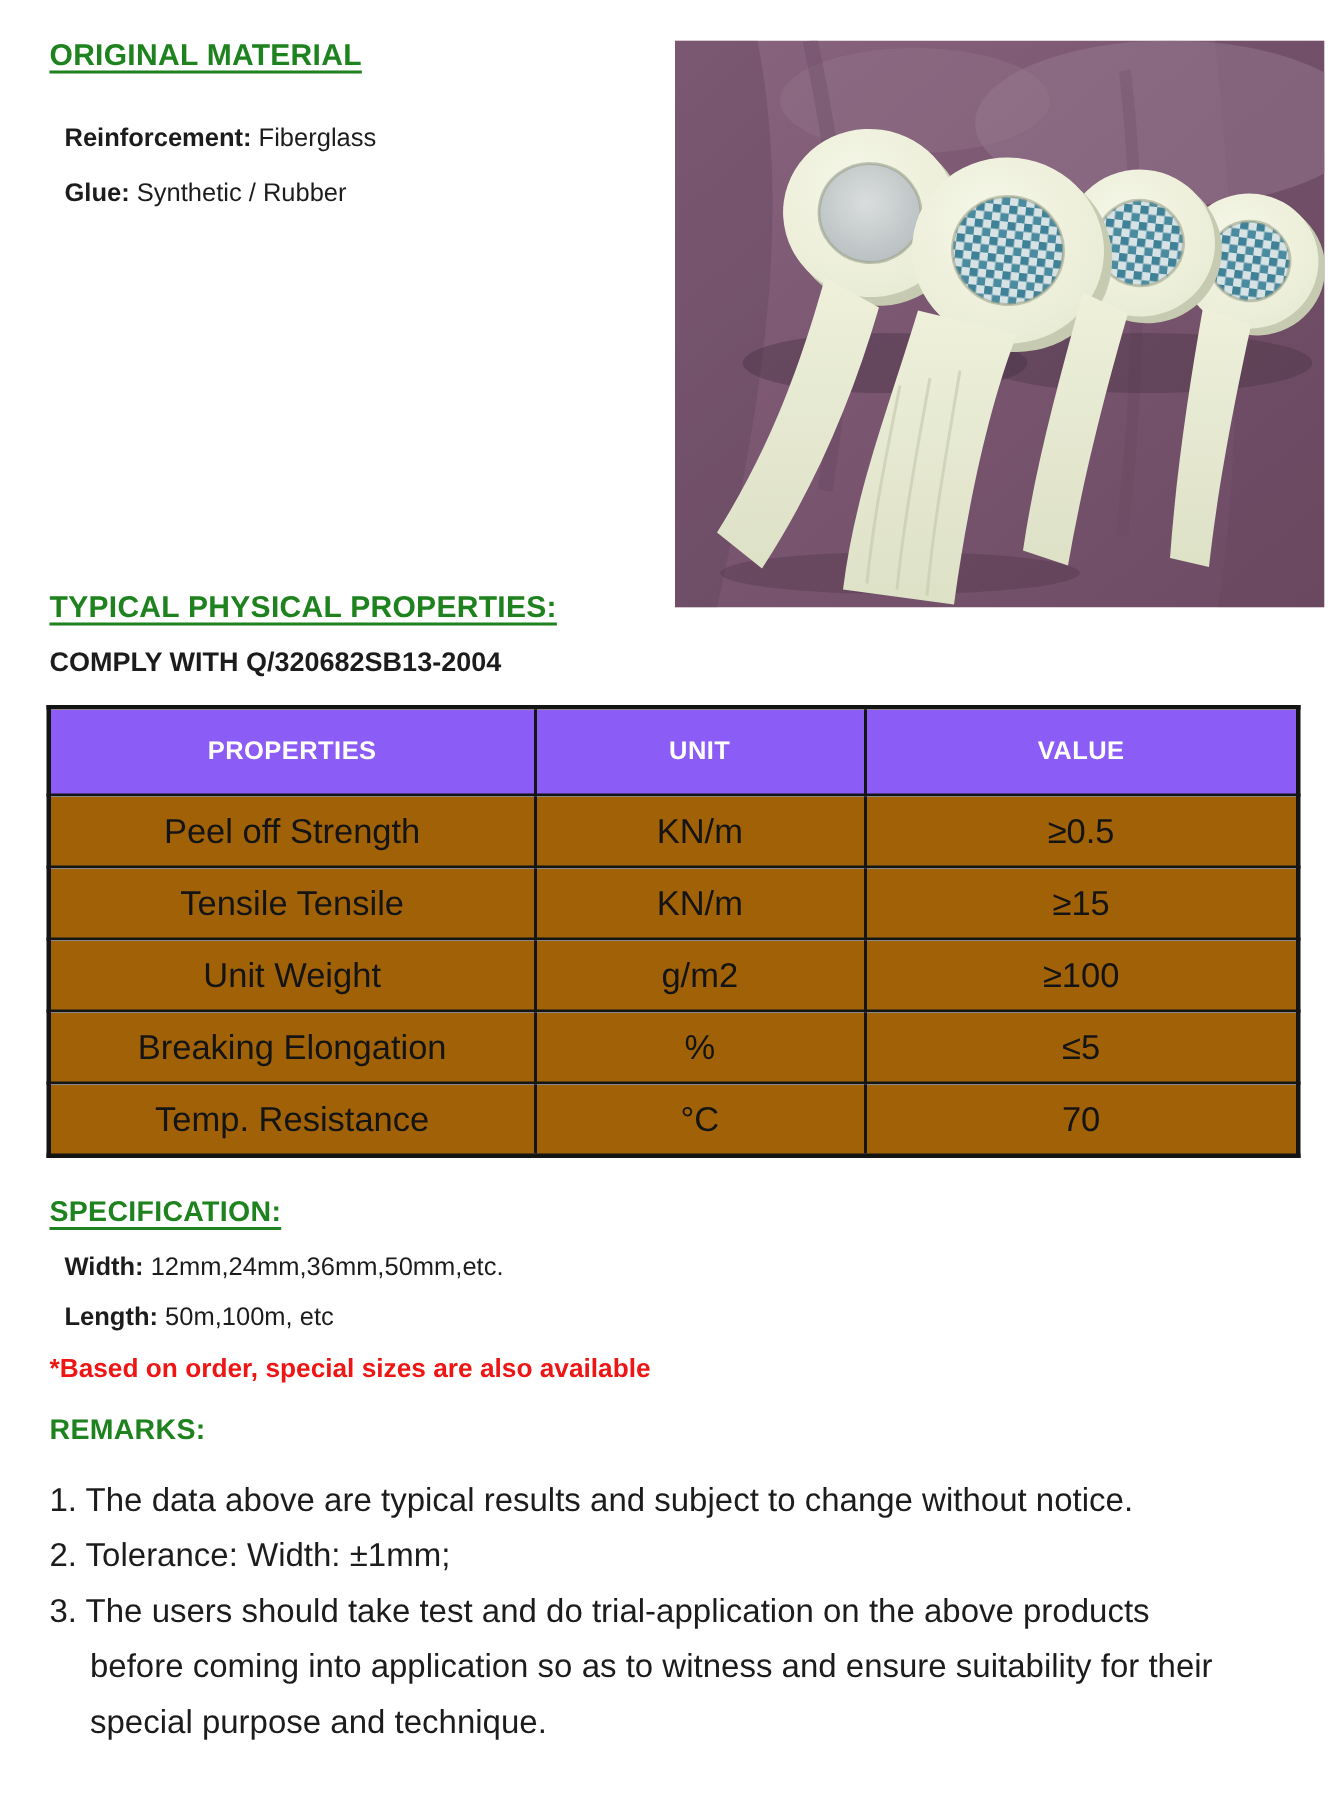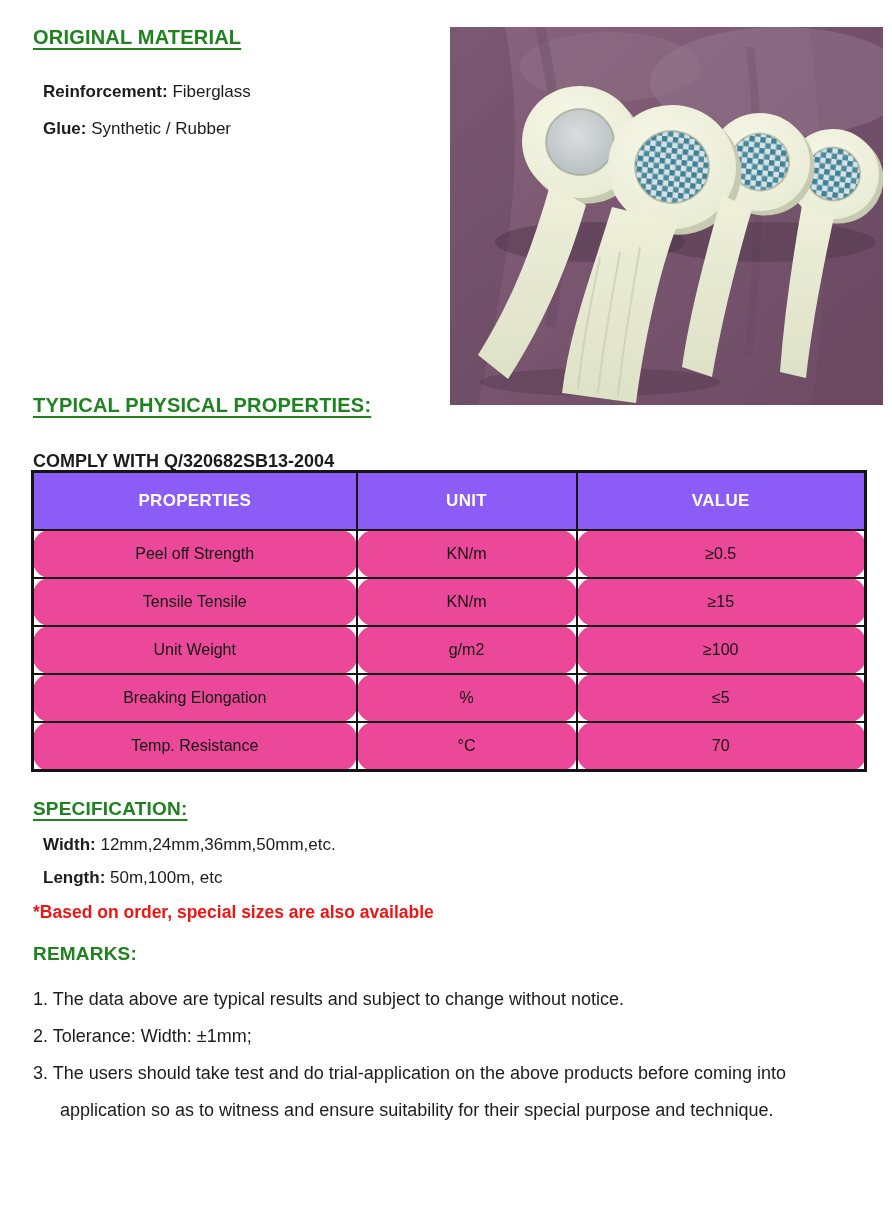--- a/index.html
+++ b/index.html
@@ -34,25 +34,25 @@
     border:3px solid #141414;
   }
   table.props-table th, table.props-table td {
     border:2px solid #141414; text-align:center; vertical-align:middle;
     padding:0; overflow:hidden;
   }
   table.props-table th {
     background:#8b5cf6; color:#ffffff; font-size:17px; font-weight:bold; height:56px;
     letter-spacing:0.3px;
   }
-  table.props-table td { height:46px; font-size:16px; color:#141414; background:#ec4899;border-radius:17px; }
+  table.props-table td { height:46px; font-size:23px; color:#141414; background:#a16207; }
 
   .remarks-list { position:absolute; left:33px; top:981px; width:800px; margin:0; padding:0; list-style:none; }
   .remarks-list li {
-    font-size:18px; line-height:37px; margin:0;
+    font-size:22px; line-height:37px; margin:0;
     padding-left:27px; text-indent:-27px;
   }
 </style>
 </head>
 <body>
 
 <div class="page">
 
   <h2 class="green-heading" style="top:26px;">ORIGINAL MATERIAL</h2>
 
@@ -137,21 +137,21 @@
       <path d="M272 168 C 255 230 240 285 232 340 L 262 350 C 272 292 288 230 302 182 Z" fill="url(#tape)"></path>
       <path d="M352 178 C 342 235 334 290 330 345 L 356 351 C 362 296 374 236 384 190 Z" fill="url(#tape)"></path>
 
       <path d="M150 230 C 140 280 132 320 128 362" stroke="#c8ccb0" stroke-width="2" fill="none" opacity="0.7"></path>
       <path d="M170 225 C 160 280 152 325 148 366" stroke="#c8ccb0" stroke-width="2" fill="none" opacity="0.7"></path>
       <path d="M190 220 C 180 280 172 325 168 370" stroke="#c8ccb0" stroke-width="2" fill="none" opacity="0.7"></path>
     </svg>
   </figure>
 
   <h2 class="green-heading" style="top:394px;">TYPICAL PHYSICAL PROPERTIES:</h2>
-  <p class="subheading" style="top:451px;">COMPLY WITH Q/320682SB13-2004</p>
+  <p class="subheading" style="top:431px;">COMPLY WITH Q/320682SB13-2004</p>
 
   <table class="props-table">
     <colgroup>
       <col style="width:324px;">
         <col style="width:220px;">
         <col style="width:289px;">
     </colgroup>
     <thead>
       <tr>
         <th>PROPERTIES</th>

